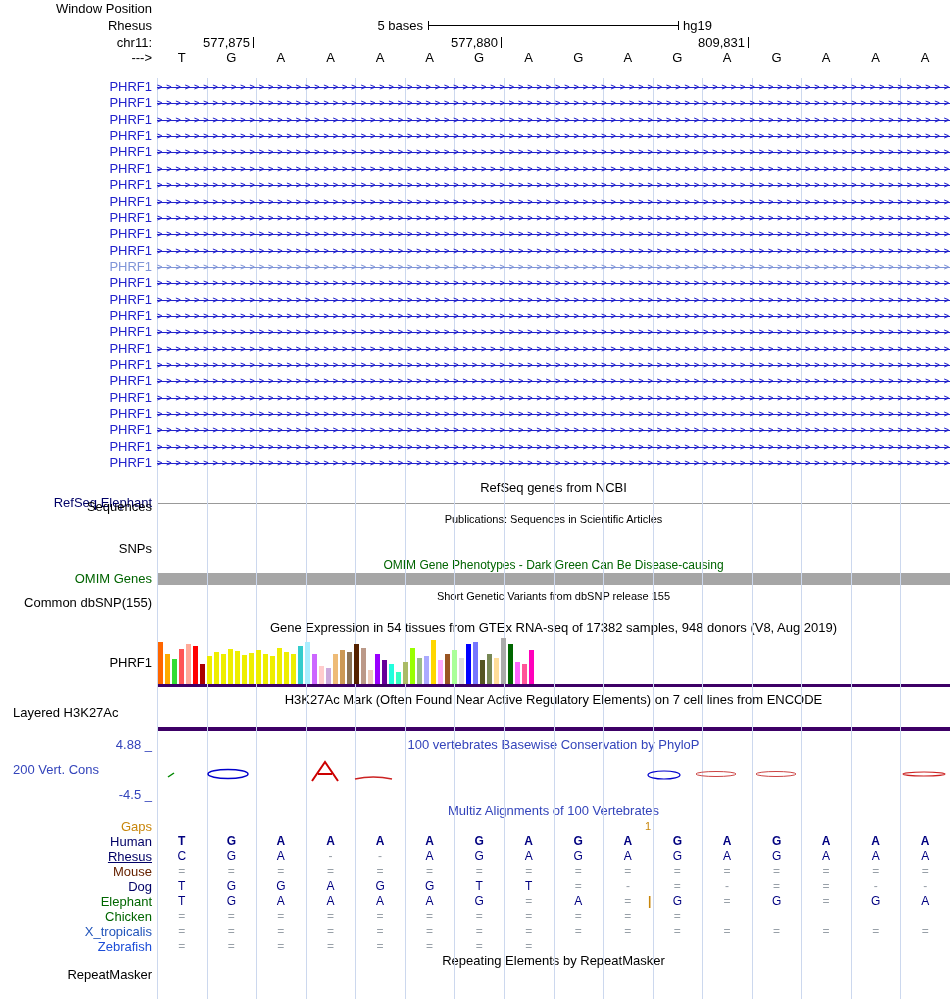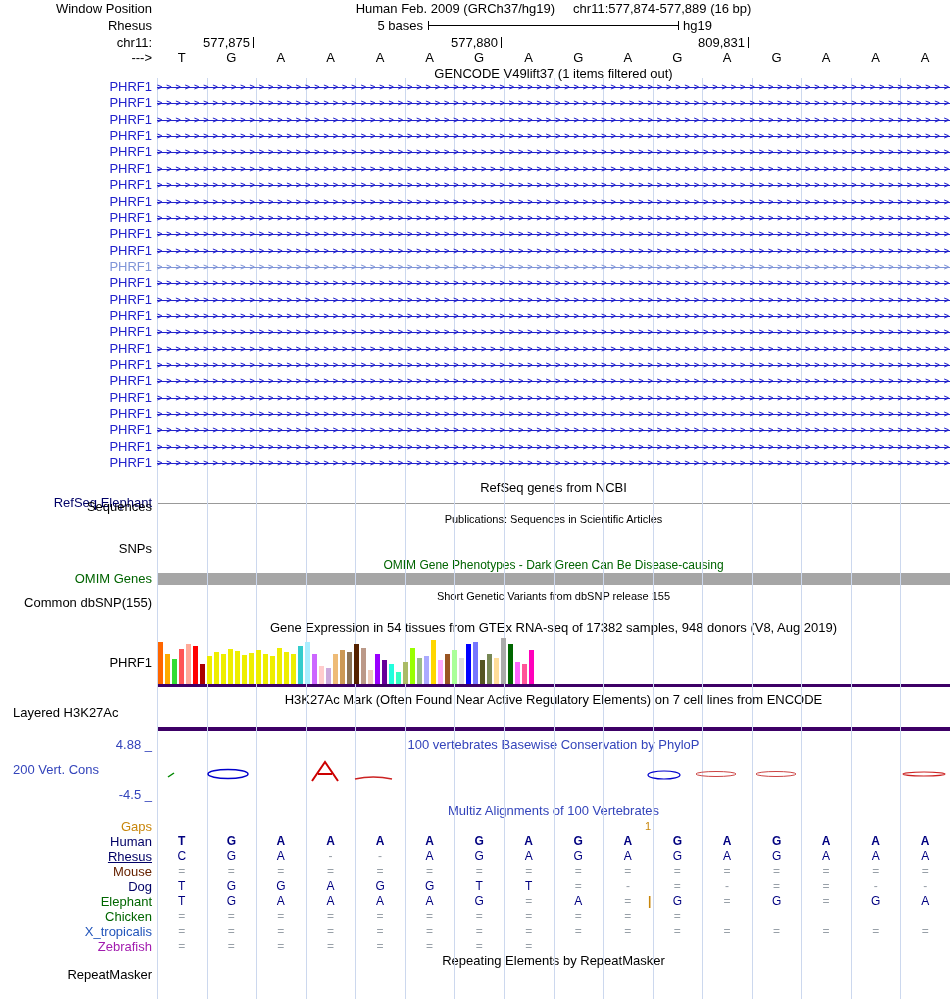--- a/index.html
+++ b/index.html
@@ -19,34 +19,29 @@
   .hdrrow{position:absolute;left:157px;width:793px;display:flex;justify-content:center;gap:18px;line-height:14px;}
   .scalebar{position:absolute;border-left:1px solid #000;border-right:1px solid #000;}
   .scalebar::after{content:"";position:absolute;left:0;right:0;top:4px;height:1px;background:#000;}
 </style>
 </head>
 <body>
 
 <div id="screen">
 
   <div class="lbl" style="top:2px">Window Position</div>
-  <div class="hdrrow" style="top:2px">
-    <span>Human Feb. 2009 (GRCh37/hg19)</span>
-    <span>chr11:577,874-577,889 (16 bp)</span>
-  </div>
 
   <div class="lbl" style="top:19px">Rhesus</div>
   <div class="abs" style="top:19px;left:157px;width:266px;text-align:right">5 bases</div>
   <div class="scalebar" style="left:428px;top:21px;width:249px;height:9px"></div>
   <div class="abs" style="top:19px;left:683px">hg19</div>
 
   <div class="lbl" style="top:36px">chr11:</div>
   <div class="lbl" style="top:51px">---&gt;</div>
 
-  <div class="title" style="top:67px">GENCODE V49lift37 (1 items filtered out)</div>
 
   <div class="title" style="top:481px">RefSeq genes from NCBI</div>
   <div class="lbl" style="top:496px;color:#000066">RefSeq Elephant</div>
   <div class="abs" style="left:157px;top:503px;width:793px;height:1px;background:#999"></div>
 
   <div class="title small" style="top:513px">Publications: Sequences in Scientific Articles</div>
   <div class="lbl" style="top:500px">Sequences</div>
   <div class="lbl" style="top:542px">SNPs</div>
 
   <div class="title" style="top:559px;font-size:12px;color:#006400">OMIM Gene Phenotypes - Dark Green Can Be Disease-causing</div>
@@ -331,21 +326,21 @@
     <div class="mzcell" style="top: 924px; left: 454.4px; width: 49.5625px; color: rgb(152, 160, 168); font-weight: normal;">=</div>
     <div class="mzcell" style="top: 924px; left: 503.9px; width: 49.5625px; color: rgb(152, 160, 168); font-weight: normal;">=</div>
     <div class="mzcell" style="top: 924px; left: 553.5px; width: 49.5625px; color: rgb(152, 160, 168); font-weight: normal;">=</div>
     <div class="mzcell" style="top: 924px; left: 603.1px; width: 49.5625px; color: rgb(152, 160, 168); font-weight: normal;">=</div>
     <div class="mzcell" style="top: 924px; left: 652.6px; width: 49.5625px; color: rgb(152, 160, 168); font-weight: normal;">=</div>
     <div class="mzcell" style="top: 924px; left: 702.2px; width: 49.5625px; color: rgb(152, 160, 168); font-weight: normal;">=</div>
     <div class="mzcell" style="top: 924px; left: 751.8px; width: 49.5625px; color: rgb(152, 160, 168); font-weight: normal;">=</div>
     <div class="mzcell" style="top: 924px; left: 801.3px; width: 49.5625px; color: rgb(152, 160, 168); font-weight: normal;">=</div>
     <div class="mzcell" style="top: 924px; left: 850.9px; width: 49.5625px; color: rgb(152, 160, 168); font-weight: normal;">=</div>
     <div class="mzcell" style="top: 924px; left: 900.4px; width: 49.5625px; color: rgb(152, 160, 168); font-weight: normal;">=</div>
-    <div class="lbl" style="top: 939px; color: #a21caf; line-height: 15px;">Zebrafish</div>
+    <div class="lbl" style="top: 939px; color: #1d4ed8; line-height: 15px;">Zebrafish</div>
     <div class="mzcell" style="top: 939px; left: 157px; width: 49.5625px; color: rgb(152, 160, 168); font-weight: normal;">=</div>
     <div class="mzcell" style="top: 939px; left: 206.6px; width: 49.5625px; color: rgb(152, 160, 168); font-weight: normal;">=</div>
     <div class="mzcell" style="top: 939px; left: 256.1px; width: 49.5625px; color: rgb(152, 160, 168); font-weight: normal;">=</div>
     <div class="mzcell" style="top: 939px; left: 305.7px; width: 49.5625px; color: rgb(152, 160, 168); font-weight: normal;">=</div>
     <div class="mzcell" style="top: 939px; left: 355.3px; width: 49.5625px; color: rgb(152, 160, 168); font-weight: normal;">=</div>
     <div class="mzcell" style="top: 939px; left: 404.8px; width: 49.5625px; color: rgb(152, 160, 168); font-weight: normal;">=</div>
     <div class="mzcell" style="top: 939px; left: 454.4px; width: 49.5625px; color: rgb(152, 160, 168); font-weight: normal;">=</div>
     <div class="mzcell" style="top: 939px; left: 503.9px; width: 49.5625px; color: rgb(152, 160, 168); font-weight: normal;">=</div>
     <div class="abs" style="top: 819px; left: 645px; color: rgb(200, 134, 11); font-size: 11px; line-height: 15px;">1</div>
     <div class="abs" style="top: 894px; left: 648px; color: rgb(200, 134, 11); font-size: 12px; font-weight: bold; line-height: 15px;">|</div>

